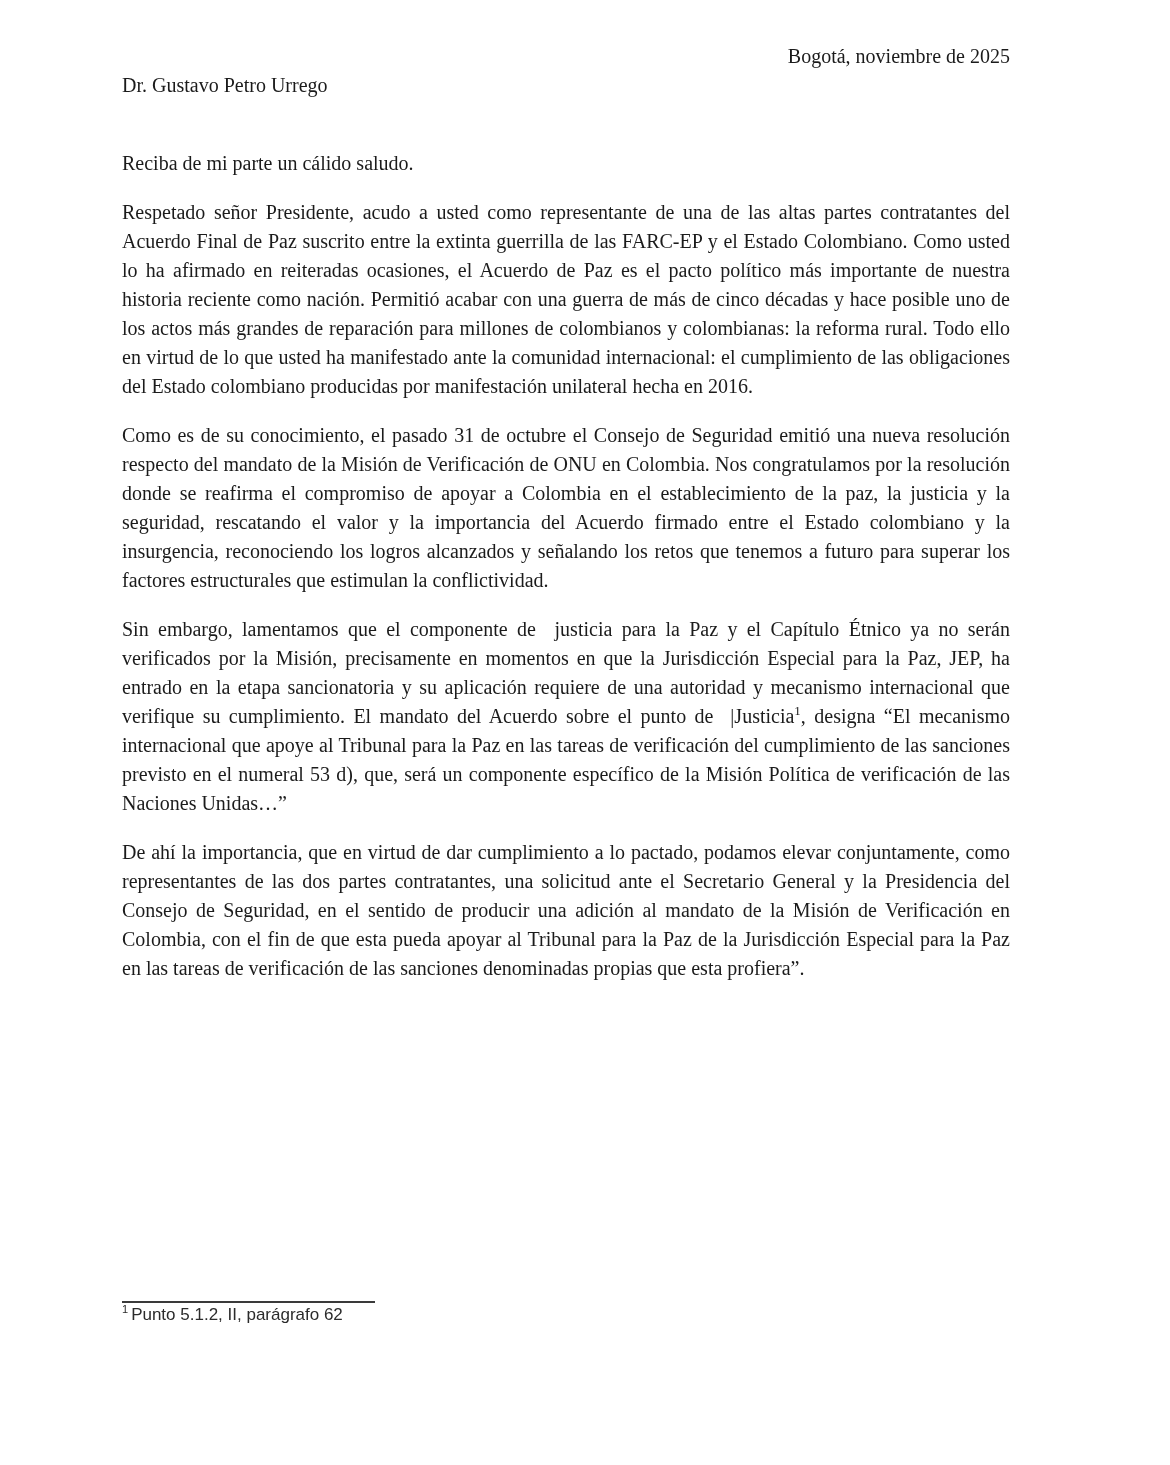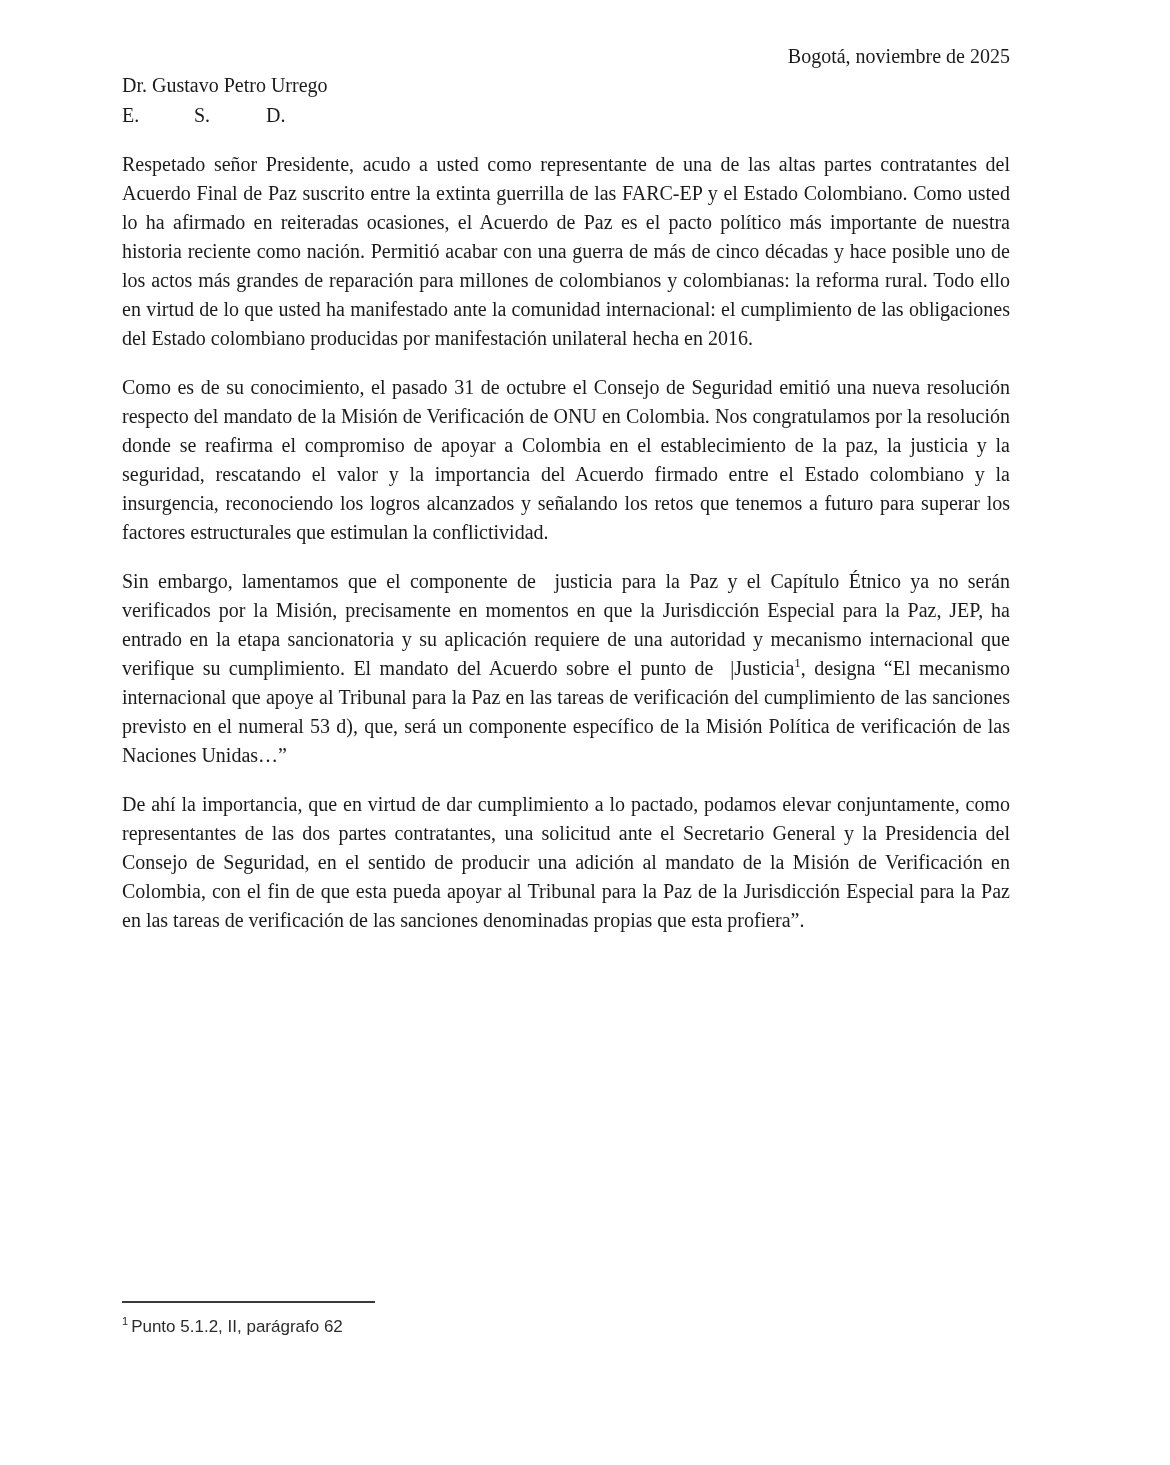--- a/index.html
+++ b/index.html
@@ -58,21 +58,21 @@
     left: 122px;
     top: 1301px;
     width: 500px;
   }
   .fn-rule {
     width: 253px;
     height: 2px;
     background: #3a3a3a;
   }
   .fn-text-line {
-    margin-top: 13px;
+    margin-top: 1px;
     font-family: "Liberation Sans", "DejaVu Sans", sans-serif;
     font-size: 17px;
     line-height: 22px;
     color: #2b2b2b;
   }
   .fn-marker {
     font-size: 11px;
     line-height: 0;
     vertical-align: super;
     margin-right: 3px;
@@ -81,25 +81,23 @@
 </head>
 <body>
 
 <div class="page">
   <div class="content">
 
     <div class="date-line">Bogotá, noviembre de 2025</div>
 
     <div class="recipient">
       <div>Dr. Gustavo Petro Urrego</div>
-      <div>
-        <span class="esd-part">E.</span><span class="esd-part">S.</span><span class="esd-part">D.</span>
-      </div>
     </div>
 
+    <p class="greeting">Reciba de mi parte un cálido saludo.</p>
 
     <p class="para">Respetado señor Presidente, acudo a usted como representante de una de las altas partes contratantes del Acuerdo Final de Paz suscrito entre la extinta guerrilla de las FARC-EP y el Estado Colombiano. Como usted lo ha afirmado en reiteradas ocasiones, el Acuerdo de Paz es el pacto político más importante de nuestra historia reciente como nación. Permitió acabar con una guerra de más de cinco décadas y hace posible uno de los actos más grandes de reparación para millones de colombianos y colombianas: la reforma rural. Todo ello en virtud de lo que usted ha manifestado ante la comunidad internacional: el cumplimiento de las obligaciones del Estado colombiano producidas por manifestación unilateral hecha en 2016.</p>
 
     <p class="para">Como es de su conocimiento, el pasado 31 de octubre el Consejo de Seguridad emitió una nueva resolución respecto del mandato de la Misión de Verificación de ONU en Colombia. Nos congratulamos por la resolución donde se reafirma el compromiso de apoyar a Colombia en el establecimiento de la paz, la justicia y la seguridad, rescatando el valor y la importancia del Acuerdo firmado entre el Estado colombiano y la insurgencia, reconociendo los logros alcanzados y señalando los retos que tenemos a futuro para superar los factores estructurales que estimulan la conflictividad.</p>
 
     <p class="para"><span>Sin embargo, lamentamos que el componente de &nbsp;justicia para la Paz y el Capítulo Étnico ya no serán verificados por la Misión, precisamente en momentos en que la Jurisdicción Especial para la Paz, JEP, ha entrado en la etapa sancionatoria y su aplicación requiere de una autoridad y mecanismo internacional que verifique su cumplimiento. El mandato del Acuerdo sobre el punto de &nbsp;|Justicia</span><sup class="fn-ref">1</sup><span>, designa “El mecanismo internacional que apoye al Tribunal para la Paz en las tareas de verificación del cumplimiento de las sanciones previsto en el numeral 53 d), que, será un componente específico de la Misión Política de verificación de las Naciones Unidas…”</span></p>
 
     <p class="para">De ahí la importancia, que en virtud de dar cumplimiento a lo pactado, podamos elevar conjuntamente, como representantes de las dos partes contratantes, una solicitud ante el Secretario General y la Presidencia del Consejo de Seguridad, en el sentido de producir una adición al mandato de la Misión de Verificación en Colombia, con el fin de que esta pueda apoyar al Tribunal para la Paz de la Jurisdicción Especial para la Paz en las tareas de verificación de las sanciones denominadas propias que esta profiera”.</p>
 
   </div>

